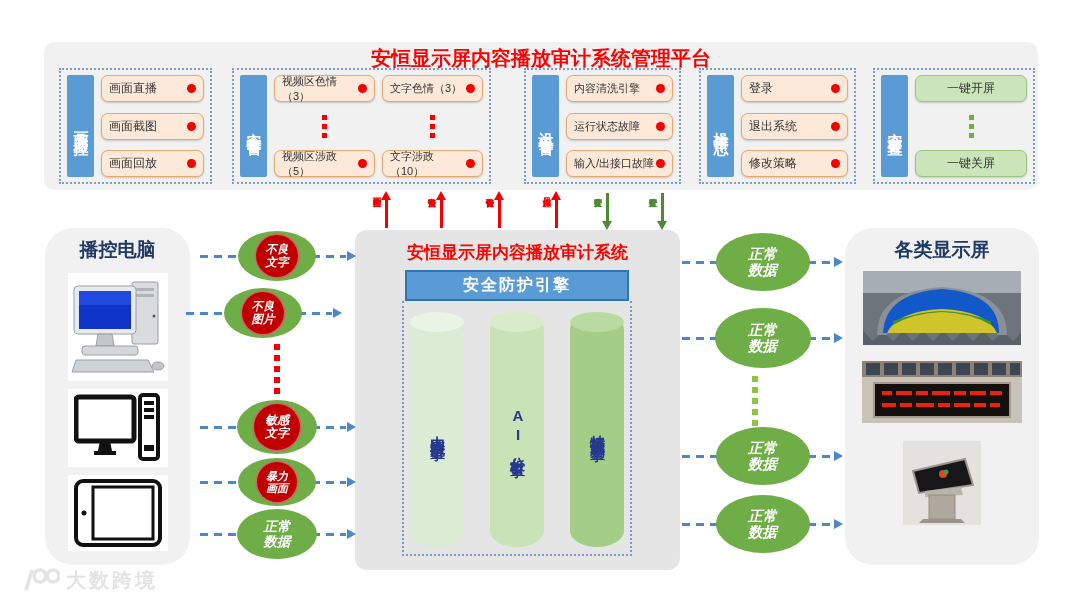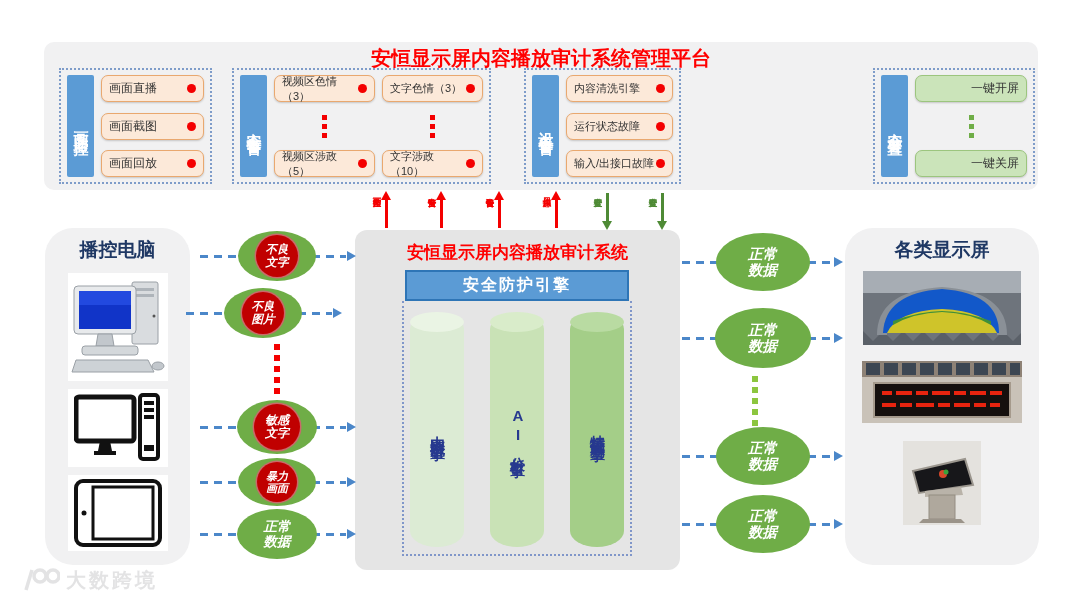--- a/index.html
+++ b/index.html
@@ -15,21 +15,21 @@
   .vlabel{width:27px;height:100%;background:#5B9BD5;border-radius:2px;color:#fff;font-weight:bold;
           font-size:15px;display:flex;align-items:center;justify-content:center;
           writing-mode:vertical-rl;text-orientation:upright;letter-spacing:3px;}
   .gcol{display:flex;flex-direction:column;justify-content:space-between;height:100%;flex:1;}
   .gcol.center{justify-content:space-between;align-items:center;}
   .gitem{background:#FCE9D9;border:1px solid #E9A86F;border-radius:7px;height:27px;min-height:27px;
          display:flex;align-items:center;padding:0 7px;font-size:12px;color:#333;
          box-shadow:0 1px 2px rgba(0,0,0,.18);width:100%;box-sizing:border-box;}
   .gitem .dot{width:9px;height:9px;border-radius:50%;background:#F40000;margin-left:auto;flex:none;}
   .gitem.small{font-size:11px;}
-  .gitem.green{background:#CBE4BA;border-color:#9CC57E;justify-content:flex-end;font-size:12px;}
+  .gitem.green{background:#CBE4BA;border-color:#9CC57E;justify-content:center;font-size:12px;}
   .vdots{display:flex;flex-direction:column;gap:4px;align-items:center;margin:3px 0;}
   .vdots i{width:5px;height:5px;background:#F40000;display:block;}
   .vdots.green i{background:#6FAD47;}
 
   
   .flowcol{position:absolute;top:191px;height:38px;display:flex;gap:3px;align-items:flex-start;}
   .flabel{writing-mode:vertical-rl;text-orientation:upright;font-size:8.5px;font-weight:bold;
           line-height:1;letter-spacing:0;height:38px;}
   .flabel.red{color:#F40000;} .flabel.green{color:#4E8A35;}
   .stem{width:3px;height:28px;position:relative;}
@@ -151,20 +151,37 @@
           <span>运行状态故障</span>
           <span class="dot"></span>
         </div>
       <div class="gitem small">
           <span>输入/出接口故障</span>
           <span class="dot"></span>
         </div>
     </div>
   </div>
 
+  <div class="group" style="left:655px;width:157px;">
+    <div class="vlabel">操作日志</div>
+    <div class="gcol">
+      <div class="gitem">
+          <span>登录</span>
+          <span class="dot"></span>
+        </div>
+      <div class="gitem">
+          <span>退出系统</span>
+          <span class="dot"></span>
+        </div>
+      <div class="gitem">
+          <span>修改策略</span>
+          <span class="dot"></span>
+        </div>
+    </div>
+  </div>
 
   <div class="group" style="left:829px;width:162px;">
     <div class="vlabel">安全处置</div>
     <div class="gcol center">
       <div class="gitem green">
           <span>一键开屏</span>
         </div>
       <div class="vdots green">
           <i></i>
           <i></i>

